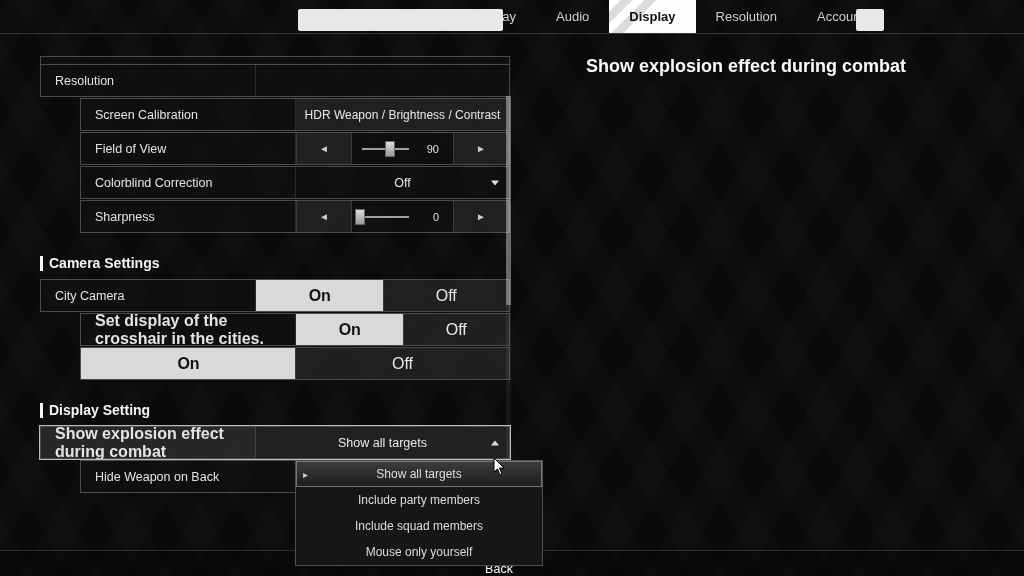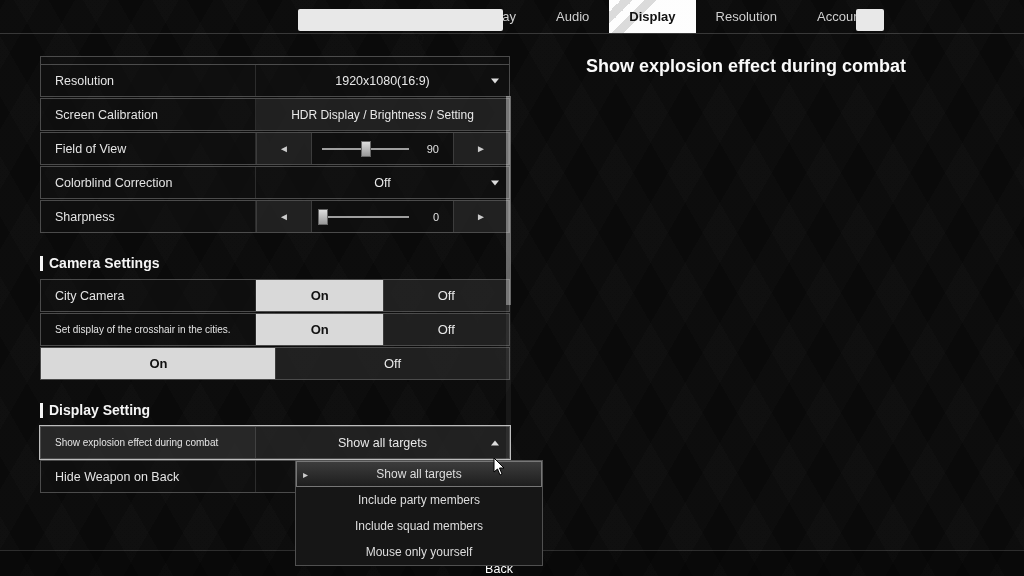--- a/index.html
+++ b/index.html
@@ -67,28 +67,28 @@
 
   .desc-title { font-size: 18px; font-weight: 600; color: #fafafa; }
 
   
   .row {
     display: flex; align-items: stretch; height: 33px;
     border: 1px solid rgba(255,255,255,0.25);
     margin-bottom: 1px;
     background: rgba(18,18,18,0.55);
   }
-  .row + .row { margin-top: 0; }
+  .row + .row { margin-top: 0; margin-left: 40px; }
   .row .label {
     width: 215px; padding-left: 14px;
     display: flex; align-items: center;
     font-size: 12.5px; color: #e4e4e4;
     border-right: 1px solid rgba(255,255,255,0.12);
   }
-  .row .label.small { font-size: 10px; }
+  .row .label.small { font-size: 16px; font-weight: bold; }
   .row .ctl { flex: 1; display: flex; align-items: center; justify-content: center; position: relative; }
 
   .row.hover { outline: 1px solid #bcbcbc; }
   .row.hover .label { background: rgba(60,60,60,0.55); }
 
   
   .dropdown {
     width: 100%; height: 100%;
     display: flex; align-items: center; justify-content: center;
     font-size: 12.5px; position: relative;
@@ -136,21 +136,21 @@
   }
   .slider-val {
     position: absolute; right: 14px; top: 50%; transform: translateY(-50%);
     font-size: 11px; color: #e0e0e0;
   }
 
   
   .onoff { width: 100%; height: 100%; display: grid; grid-template-columns: 1fr 1fr; }
   .onoff > div {
     display: flex; align-items: center; justify-content: center;
-    font-size: 13px;
+    font-size: 16px;
     background: rgba(40,40,40,0.7);
     border-left: 1px solid rgba(255,255,255,0.12);
   }
   .onoff > div.sel { background: #d9d9d9; color: #111; font-weight: 600; }
 
   
   .section-h {
     display: flex; align-items: center; margin: 22px 8px 8px 0;
     font-size: 14px; font-weight: 600; color: #f5f5f5;
   }
@@ -222,33 +222,27 @@
 </div>
 
 <div class="main">
 
   <div class="left">
 
     <div class="spacer-row"></div>
 
     <div class="row">
       <div class="label">Resolution</div>
-      <div class="ctl">
-        <div class="dropdown">
-          <span>1920x1080(16:9)</span>
-          <span class="caret"></span>
-        </div>
-      </div>
     </div>
 
     <div class="row">
       <div class="label">Screen Calibration</div>
       <div class="ctl">
         <div class="btnbar">
-          <span>HDR Display / Brightness / Setting</span>
+          <span>HDR Weapon / Brightness / Contrast</span>
         </div>
       </div>
     </div>
 
     <div class="row">
       <div class="label">Field of View</div>
       <div class="ctl">
         <div class="slider-wrap">
           <div class="arrow-btn">◄</div>
           <div class="slider-mid">

